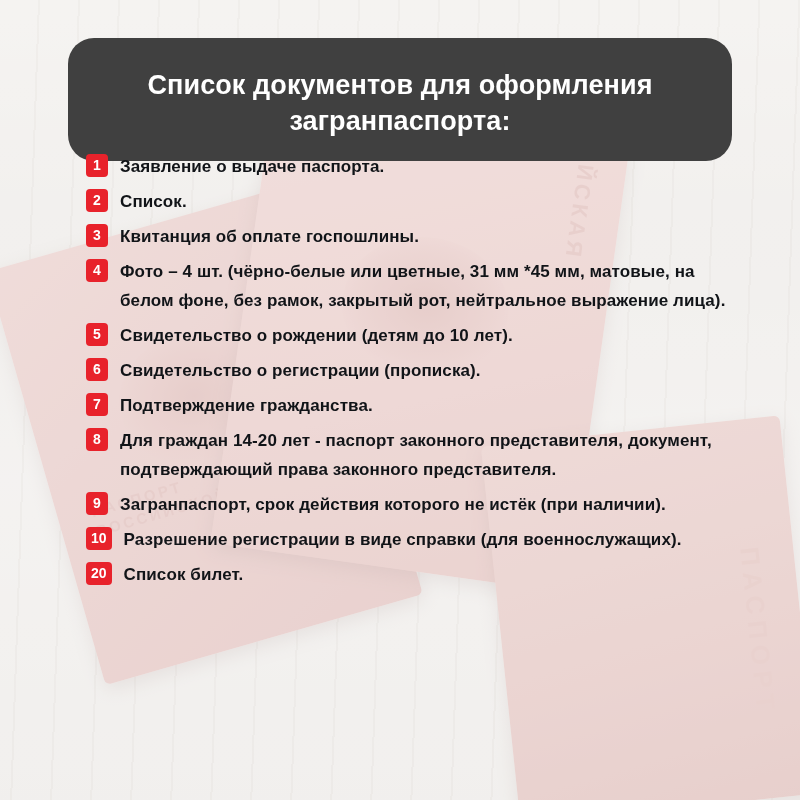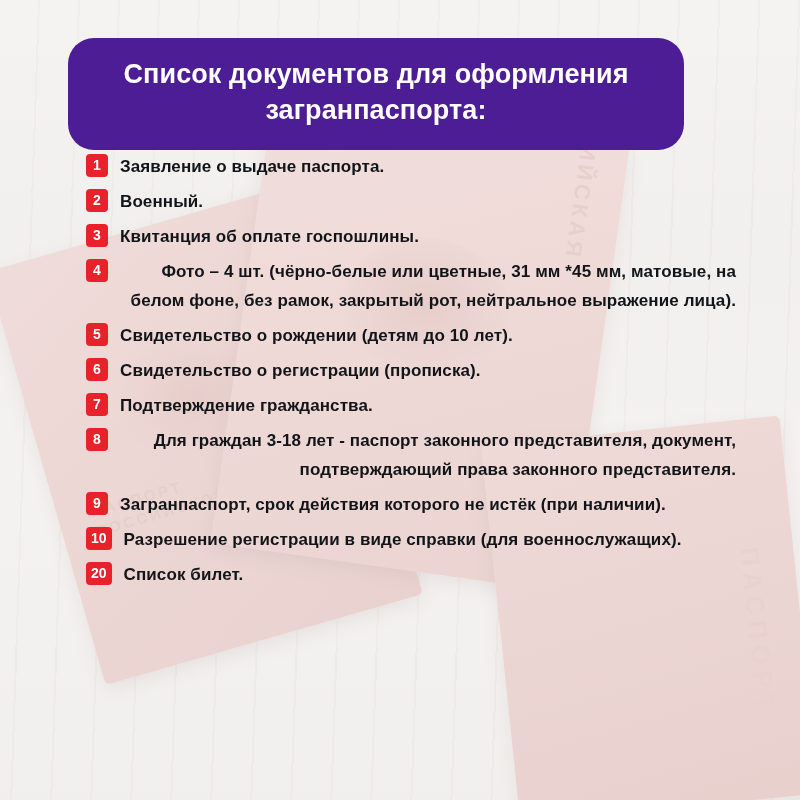--- a/index.html
+++ b/index.html
@@ -121,25 +121,25 @@
     position: absolute;
     inset: 0;
     background: rgba(244,242,240,0.55);
   }
 
   
   .header-card {
     position: absolute;
     left: 68px;
     top: 38px;
-    width: 616px;
+    width: 664px;
     box-sizing: border-box;
-    background: #4c1d95;
+    background: #404040;
     border-radius: 26px;
-    padding: 18px 30px 22px;
+    padding: 29px 30px 22px;
     text-align: center;
   }
   .header-card h1 {
     margin: 0;
     color: #ffffff;
     font-size: 27px;
     line-height: 36px;
     font-weight: 700;
     letter-spacing: 0.1px;
   }
@@ -171,21 +171,20 @@
     padding: 0 5px;
     margin-top: 2px;
   }
   .text {
     margin-left: 12px;
     color: #111418;
     font-size: 17px;
     line-height: 29px;
     font-weight: 700;
     letter-spacing: 0.1px;
-    text-align: right;
   }
 </style>
 </head>
 <body>
 
 <div class="poster">
 
   <div class="bg-layer"></div>
 
   <div class="passport" id="p1">
@@ -208,21 +207,21 @@
     <h1>Список документов для оформления загранпаспорта:</h1>
   </div>
 
   <div class="list" id="doc-list">
       <div class="item">
         <div class="num">1</div>
         <div class="text">Заявление о выдаче паспорта.</div>
       </div>
       <div class="item">
         <div class="num">2</div>
-        <div class="text">Военный.</div>
+        <div class="text">Список.</div>
       </div>
       <div class="item">
         <div class="num">3</div>
         <div class="text">Квитанция об оплате госпошлины.</div>
       </div>
       <div class="item">
         <div class="num">4</div>
         <div class="text">Фото – 4 шт. (чёрно-белые или цветные, 31 мм *45 мм, матовые, на белом фоне, без рамок, закрытый рот, нейтральное выражение лица).</div>
       </div>
       <div class="item">
@@ -232,21 +231,21 @@
       <div class="item">
         <div class="num">6</div>
         <div class="text">Свидетельство о регистрации (прописка).</div>
       </div>
       <div class="item">
         <div class="num">7</div>
         <div class="text">Подтверждение гражданства.</div>
       </div>
       <div class="item">
         <div class="num">8</div>
-        <div class="text">Для граждан 3-18 лет - паспорт законного представителя, документ, подтверждающий права законного представителя.</div>
+        <div class="text">Для граждан 14-20 лет - паспорт законного представителя, документ, подтверждающий права законного представителя.</div>
       </div>
       <div class="item">
         <div class="num">9</div>
         <div class="text">Загранпаспорт, срок действия которого не истёк (при наличии).</div>
       </div>
       <div class="item">
         <div class="num">10</div>
         <div class="text">Разрешение регистрации в виде справки (для военнослужащих).</div>
       </div>
       <div class="item">

